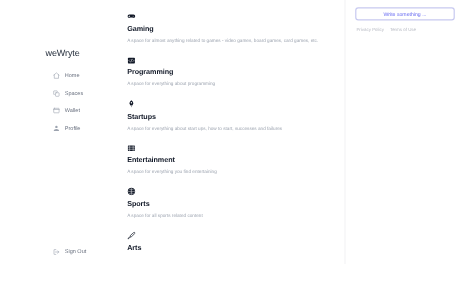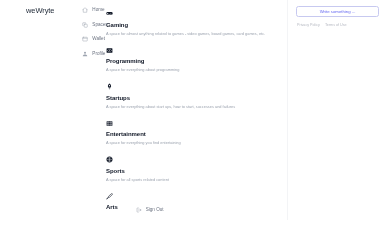--- a/index.html
+++ b/index.html
@@ -24,23 +24,24 @@
     height: 220px;
     background: #ffffff;
   }
 
   
   .sidebar {
     width: 95px;
     flex: 0 0 95px;
     background: #ffffff;
     display: flex;
-    flex-direction: row;
-    padding: 6px 0 4px 4px;
+    flex-direction: column;
+    padding: 6px 0 4px 16px;
     position: relative;
+    margin-top: 34px;
   }
 
   .brand {
     font-size: 7.5px;
     font-weight: 400;
     letter-spacing: -0.1px;
     color: #1f2937;
     padding: 0 0 0 22px;
     margin-bottom: 9px;
     line-height: 10px;

